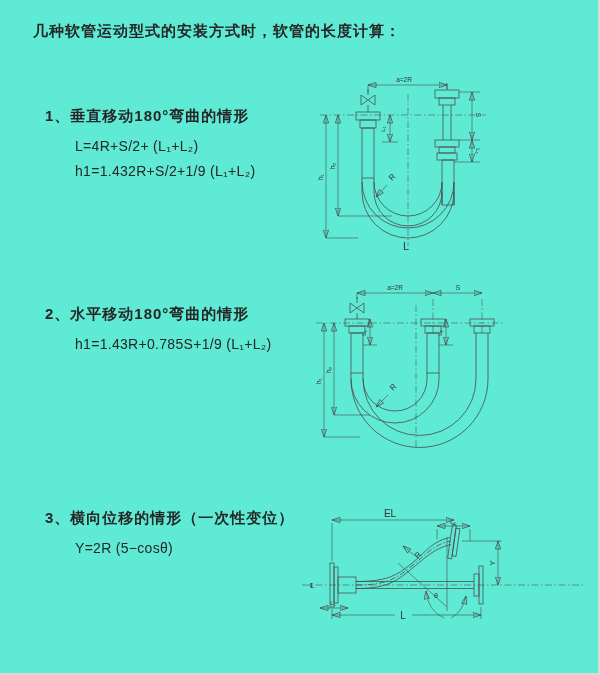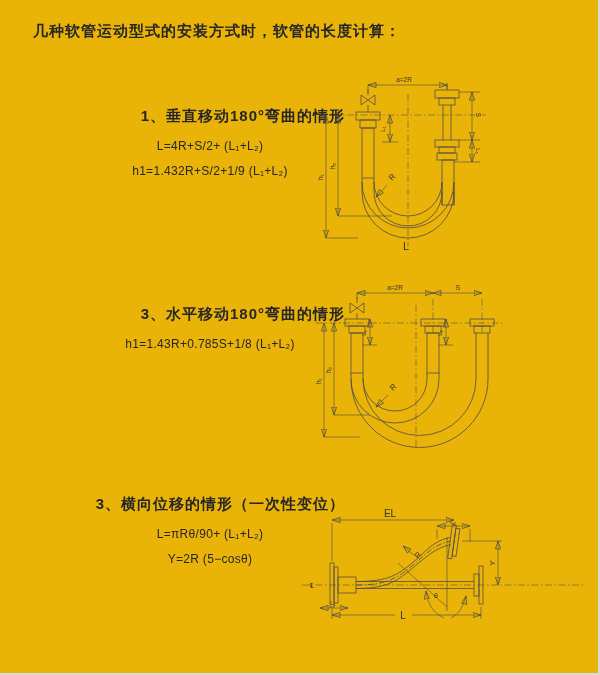--- a/index.html
+++ b/index.html
@@ -1,40 +1,39 @@
 <!DOCTYPE html>
 <html><head>
 <meta charset="utf-8">
 <style>
   html,body{margin:0;padding:0;background:#ffffff;}
   .page{
     position:relative;
     width:598px;height:673px;
-    background:#eab308;
+    background:#5eead4;
     border-right:2px solid #d9d9d9;
     border-bottom:2px solid #d9d9d9;
     font-family:"Liberation Sans","DejaVu Sans",sans-serif;
     color:#262626;
     overflow:hidden;
   }
   .title{
     position:absolute;left:33px;top:22px;
     font-size:15px;font-weight:bold;letter-spacing:1px;
     white-space:nowrap;
   }
   .sec{position:absolute;left:45px;width:300px;}
   .sec .heading{
     font-size:15px;font-weight:bold;line-height:20px;
-    letter-spacing:1px;white-space:nowrap;text-align:right;
+    letter-spacing:1px;white-space:nowrap;
   }
   .sec .formulas{margin-top:8px;margin-left:30px;}
   .sec .formula{
-    font-size:12px;line-height:25px;letter-spacing:.3px;
+    font-size:14px;line-height:25px;letter-spacing:.3px;
     white-space:nowrap;
-    text-align:center;
   }
   .diag{position:absolute;}
   .diag line,.diag path,.diag rect{stroke:#4a4a4a;fill:none;stroke-width:.75;}
   .diag .dim line,.diag .dim path{stroke-width:.6;}
   .diag .cl line{stroke-width:.55;stroke-dasharray:7 2.5 1.5 2.5;}
   .diag .hose path{stroke-width:.8;}
   .diag .hosecl{stroke-width:.5;stroke-dasharray:6 2 1.5 2;}
   .diag text{fill:#333333;stroke:none;font-family:"Liberation Sans","DejaVu Sans",sans-serif;}
   .t6{font-size:6px}.t65{font-size:6.5px}.t7{font-size:7px}
   .t8{font-size:8px}.t10{font-size:10px}.t11{font-size:11px}
@@ -48,30 +47,29 @@
 
   <section class="sec" style="top:106px">
     <div class="heading">1、垂直移动180°弯曲的情形</div>
     <div class="formulas">
       <div class="formula">L=4R+S/2+ (L₁+L₂)</div>
       <div class="formula">h1=1.432R+S/2+1/9 (L₁+L₂)</div>
     </div>
   </section>
 
   <section class="sec" style="top:304px">
-    <div class="heading">3、水平移动180°弯曲的情形</div>
+    <div class="heading">2、水平移动180°弯曲的情形</div>
     <div class="formulas">
-      <div class="formula">h1=1.43R+0.785S+1/8 (L₁+L₂)</div>
+      <div class="formula">h1=1.43R+0.785S+1/9 (L₁+L₂)</div>
     </div>
   </section>
 
-  <section class="sec" style="top:494px">
+  <section class="sec" style="top:508px">
     <div class="heading">3、横向位移的情形（一次性变位）</div>
     <div class="formulas">
-      <div class="formula">L=πRθ/90+ (L₁+L₂)</div>
       <div class="formula">Y=2R (5−cosθ)</div>
     </div>
   </section>
 
   <svg class="diag" style="left:300px;top:70px" width="260" height="190" viewBox="0 0 260 190">
     <defs>
       <marker id="ara" markerWidth="9" markerHeight="7" refX="8.5" refY="3.5" orient="auto-start-reverse" markerUnits="userSpaceOnUse">
         <path d="M0.5,0.9 L8.5,3.5 L0.5,6.1 Z" fill="#4a4a4a" stroke="none"></path>
       </marker>
       <pattern id="hata" patternUnits="userSpaceOnUse" width="3.5" height="3.5">

